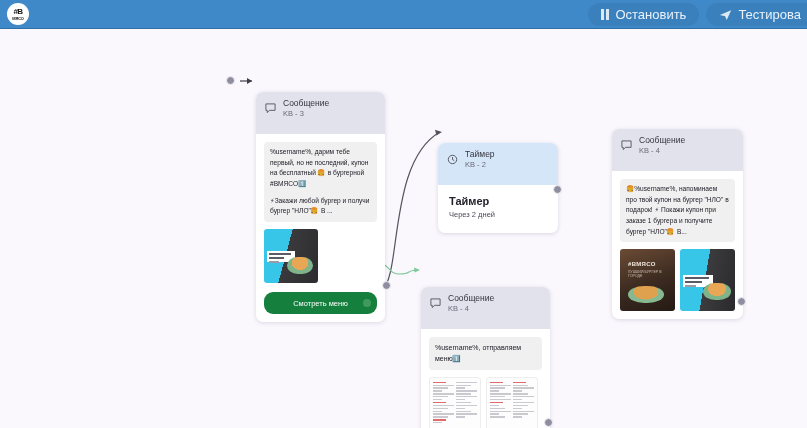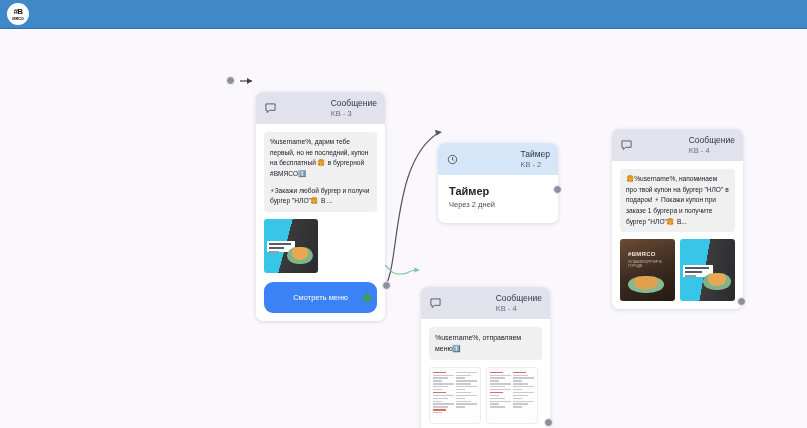--- a/index.html
+++ b/index.html
@@ -83,42 +83,42 @@
     background: #8e8e9e; border: 1px solid #f3f0f8; cursor: pointer;
   }
 
   
   .node {
     position: absolute; background: #fff; border-radius: 7px;
     box-shadow: 0 1px 4px rgba(45,35,75,.15);
     overflow: hidden;
   }
   .node-head {
-    display: flex; align-items: center; 
-    padding: 6px 8px 6px 9px; background: #e2e2ec; justify-content: space-between;
+    display: flex; align-items: center; gap: 7px;
+    padding: 6px 8px 16px 9px; background: #e2e2ec;
   }
   .node-head.timer { background: #d5e6f8; }
   .node-head-txt { line-height: 1.25; }
   .node-title { font-size: 8.5px; color: #35353f; }
   .node-sub { font-size: 7.5px; color: #6b6b7a; }
 
   .node-body { padding: 8px; }
   .bubble {
     background: #f0f0f0; border-radius: 4px; padding: 5px 6px;
     font-size: 6.6px; line-height: 1.62; color: #20202a;
   }
   .bubble p { margin: 0; }
   .bubble p + p { margin-top: 6px; }
 
   .timer-body { padding: 10px 11px 14px 11px; }
   .timer-h { font-size: 11px; font-weight: bold; color: #22222c; }
   .timer-sub { font-size: 7.5px; color: #4a4a57; margin-top: 3px; }
 
   .green-btn {
-    margin-top: 9px; height: 31px; background: #3b82f6; border-radius: 9px;
+    margin-top: 9px; height: 22px; background: #15803d; border-radius: 9px;
     display: flex; align-items: center; justify-content: center; position: relative;
     color: #fff; font-size: 7.5px; cursor: pointer;
   }
   .green-btn .dot {
     position: absolute; right: 6px; top: 50%; transform: translateY(-50%);
     width: 8px; height: 8px; border-radius: 50%; background: #3f9a5b;
   }
 
   
   .img-row { display: flex; gap: 5px; margin-top: 7px; }
@@ -159,20 +159,35 @@
 <body>
 
 <div id="root">
 
   <div class="header">
     <div class="logo">
       <span class="logo-top">#B</span>
       <span class="logo-bot">МЯСО</span>
     </div>
 
+    <div class="hdr-right">
+      <div class="hdr-btn">
+        <span class="ico-pause">
+            <i></i>
+            <i></i>
+          </span>
+        <span>Остановить</span>
+      </div>
+      <div class="hdr-btn" style="border-radius:13px 0 0 13px; padding-right:8px; margin-right:-2px;">
+        <svg width="13" height="12" viewBox="0 0 16 14">
+          <path d="M1 7 L15 1 L9.5 13 L7.5 8.5 Z" fill="#dce9f5"></path>
+        </svg>
+        <span>Тестирова</span>
+      </div>
+    </div>
   </div>
 
   <div class="toolbar-left">
     <div class="tb-group">
       <div class="tb-btn">
         <svg width="12" height="14" viewBox="0 0 12 14">
           <path d="M7 0 L1 8 H5 L4 14 L11 6 H6.5 Z" fill="#2b2b33"></path>
         </svg>
       </div>
       <div class="tb-btn">

